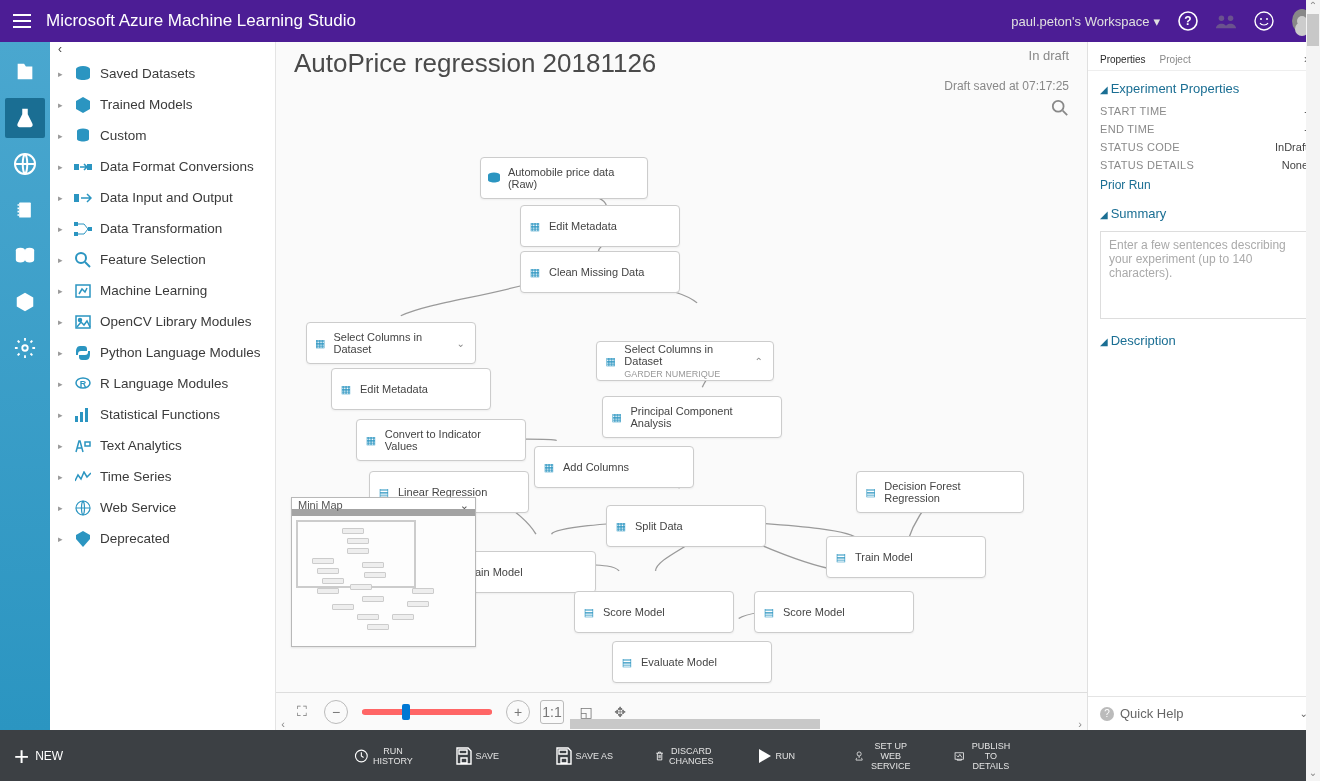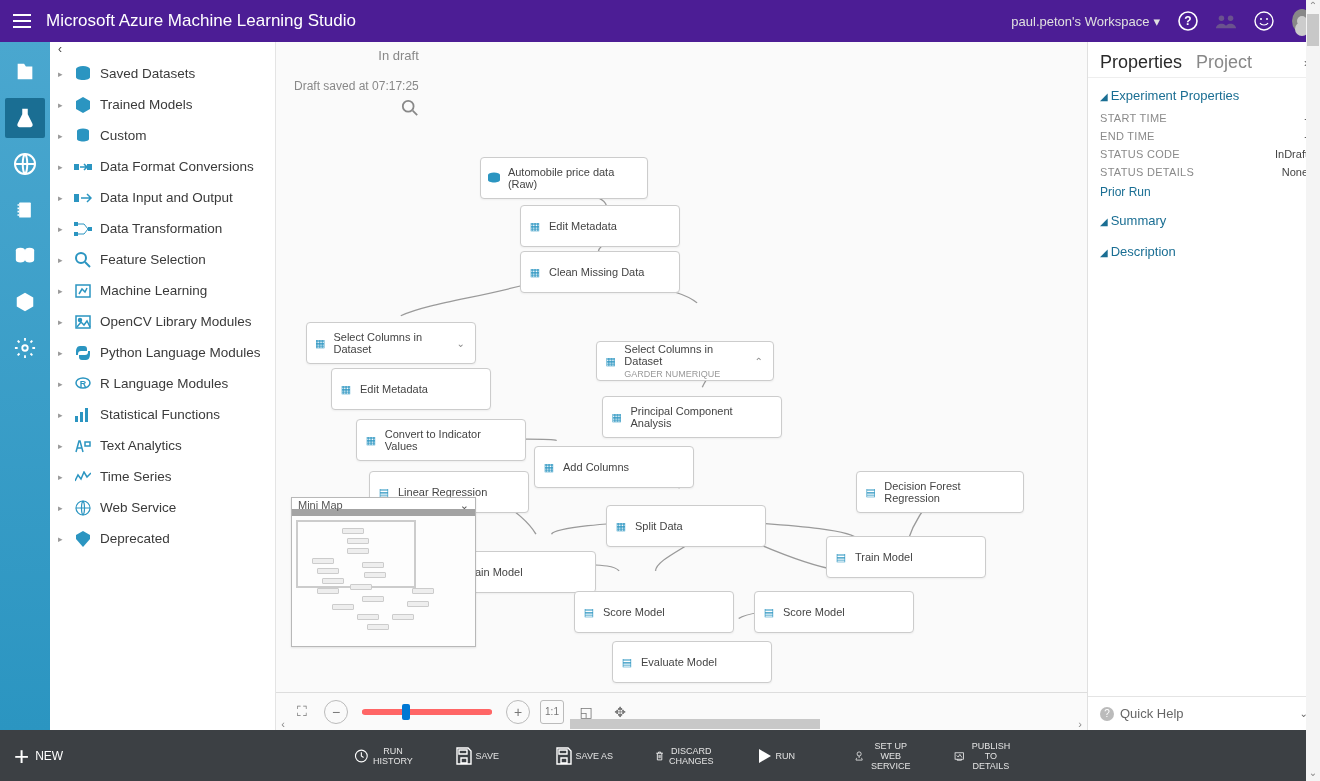--- a/index.html
+++ b/index.html
@@ -62,21 +62,21 @@
   .ct-icon.square { border-radius:3px; }
   .zoom-slider { width:130px; height:4px; background: #f44; position:relative; border-radius:2px; margin:0 4px;}
   .zoom-slider::before { content:""; position:absolute; left:0; right:0; top:-1px; height:6px; background:linear-gradient(#f66,#f66); border-radius:3px;}
   .zoom-knob { position:absolute; left:40px; top:-6px; width:8px; height:16px; background:#0078d4; border-radius:2px;}
   .scrollbar-h { position:absolute; bottom:0; left:0; right:0; height:12px; display:flex; align-items:center;}
   .scrollbar-h .arrow{ width:14px; text-align:center; font-size:11px; color:#888; cursor:pointer;}
   .scrollbar-h .track { flex:1; height:10px; position:relative;}
   .scrollbar-h .thumb { position:absolute; left:280px; width:250px; height:10px; background:#c8c8c8;}
   .right-pane { width: 232px; background:#fff; position:relative; }
   .tabs { display:flex; gap:14px; padding:10px 12px 4px 12px; border-bottom:1px solid #eee; align-items:center;}
-  .tab { font-size:18px; color:#888; cursor:pointer;}
+  .tab { font-size:10px; color:#888; cursor:pointer;}
   .tab.active { color:#2a2a2a; font-weight:500;}
   .tabs .expand { margin-left:auto; font-size:12px; color:#666; cursor:pointer; }
   .section-head { font-size:13px; color:#1a6e93; padding:10px 12px 6px 12px; font-weight:500;}
   .section-head .tri { color:#1a6e93; margin-right:3px; font-size:10px;}
   .props { padding:0 12px; }
   .prop-row { display:flex; font-size:11px; color:#777; padding:3px 0;}
   .prop-key { flex:1; text-transform:uppercase; letter-spacing:0.3px; color:#8a8a8a;}
   .prop-val { color:#444; }
   .link { color:#1a6e93; font-size:12px; padding:4px 12px; cursor:pointer;}
   .textarea-box { margin:4px 12px; border:1px solid #ddd; min-height:88px; padding:6px 8px; font-size:12px; color:#aaa;}
@@ -344,20 +344,21 @@
               <path d="M7 0l7 4v4l-7 8-7-8V4z"></path>
             </svg>
           </span>
           <span class="pal-label">Deprecated</span>
         </div>
     </div>
   </div>
 
   <div class="canvas-area">
     <div class="canvas-header">
+      <div class="exp-title">AutoPrice regression 20181126</div>
       <div class="right">
         <div class="draft-status">In draft</div>
         <div class="draft-saved">Draft saved at 07:17:25</div>
         <div class="zoom-icon-top"><svg width="18" height="18" viewBox="0 0 20 20">
               <circle cx="8" cy="8" r="6" fill="none" stroke="#888" stroke-width="2"></circle>
               <path d="M13 13l5 5" stroke="#888" stroke-width="2"></path>
             </svg></div>
       </div>
     </div>
     <div class="canvas">
@@ -506,21 +507,21 @@
       </div>
     </div>
 
     <div class="canvas-toolbar">
       <span class="ct-icon square" style="border:none;">⛶</span>
       <span class="ct-icon">−</span>
       <div class="zoom-slider">
           <div class="zoom-knob"></div>
         </div>
       <span class="ct-icon">+</span>
-      <span class="ct-icon square" style="font-size:10px;">1:1</span>
+      <span class="ct-icon square" style="font-size:14px;">1:1</span>
       <span class="ct-icon square" style="border:none;">◱</span>
       <span class="ct-icon square" style="border:none;">✥</span>
     </div>
     <div class="scrollbar-h">
       <span class="arrow">‹</span>
       <div class="track">
           <div class="thumb"></div>
         </div>
       <span class="arrow">›</span>
     </div>
@@ -546,20 +547,21 @@
           <span class="prop-key">STATUS CODE</span>
           <span class="prop-val">InDraft</span>
         </div>
       <div class="prop-row">
           <span class="prop-key">STATUS DETAILS</span>
           <span class="prop-val">None</span>
         </div>
     </div>
     <div class="link">Prior Run</div>
     <div class="section-head"><span class="tri">◢</span><span>Summary</span></div>
+    <div class="textarea-box">Enter a few sentences describing your experiment (up to 140 characters).</div>
     <div class="section-head"><span class="tri">◢</span><span>Description</span></div>
     <div class="quick-help">
       <span class="qicon">?</span>
       <span>Quick Help</span>
       <span class="chev">⌄</span>
     </div>
   </div>
 
   <div class="vscroll">
     <div class="varrow" style="top:0">⌃</div>

